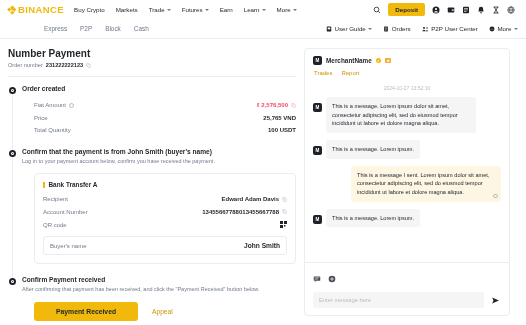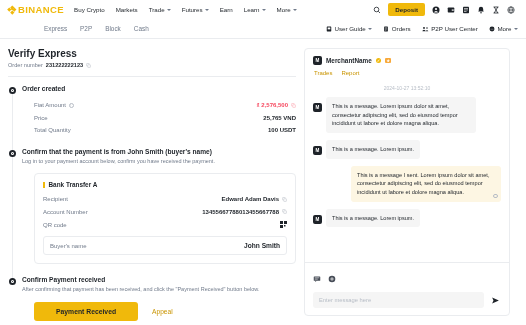--- a/index.html
+++ b/index.html
@@ -343,21 +343,21 @@
         </svg>
         <span>More</span>
         <span class="caret"></span>
       </div>
     </div>
   </div>
 
   <div class="content">
 
     <div class="left-col">
-      <div class="page-title">Verify Express</div>
+      <div class="page-title">Number Payment</div>
       <div class="order-line">
         <span>Order number</span>
         <b>231222222123</b>
         <svg class="copy-ic" viewBox="0 0 16 16" fill="none" stroke="#707a8a" stroke-width="1.6">
           <rect x="5.5" y="5.5" width="8.5" height="8.5" rx="1"></rect>
           <path d="M10.5 3.5V2.5a1 1 0 00-1-1H3a1 1 0 00-1 1V9a1 1 0 001 1h1"></path>
         </svg>
       </div>
       <div class="divider"></div>
 

